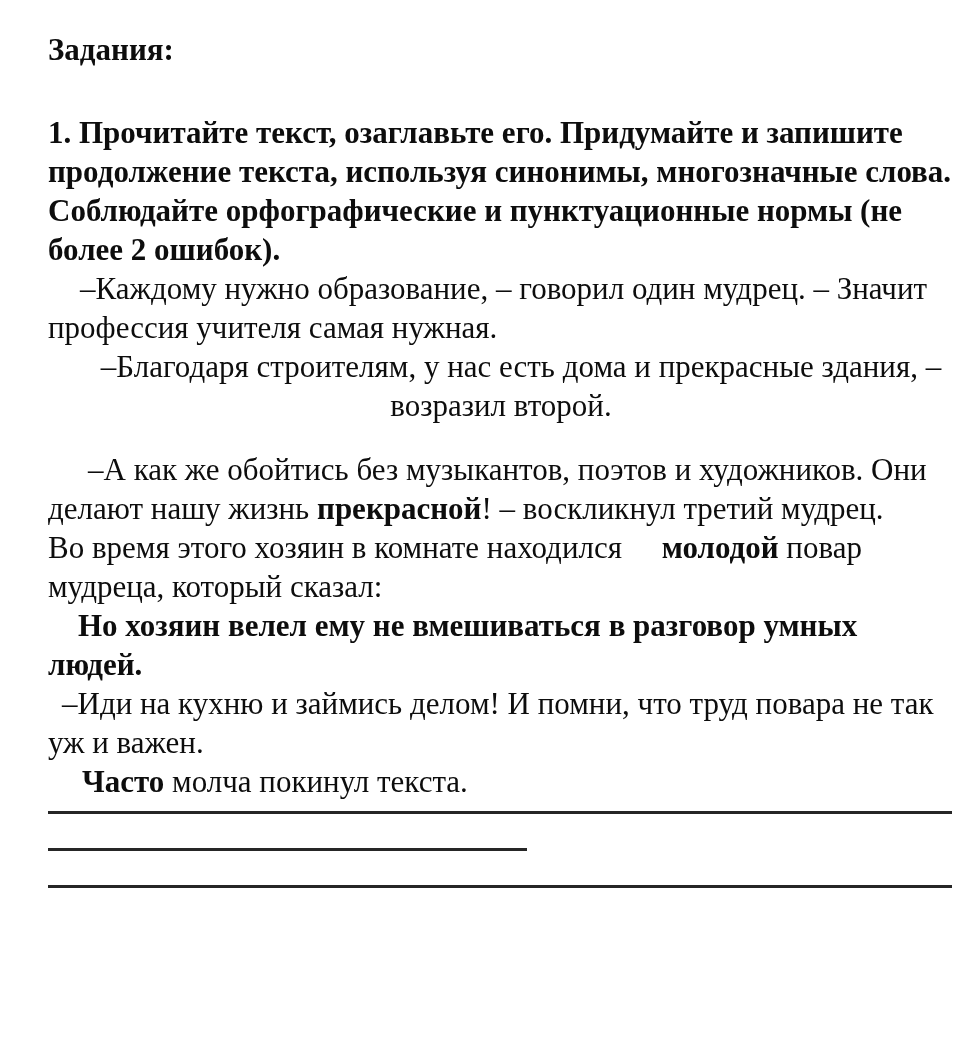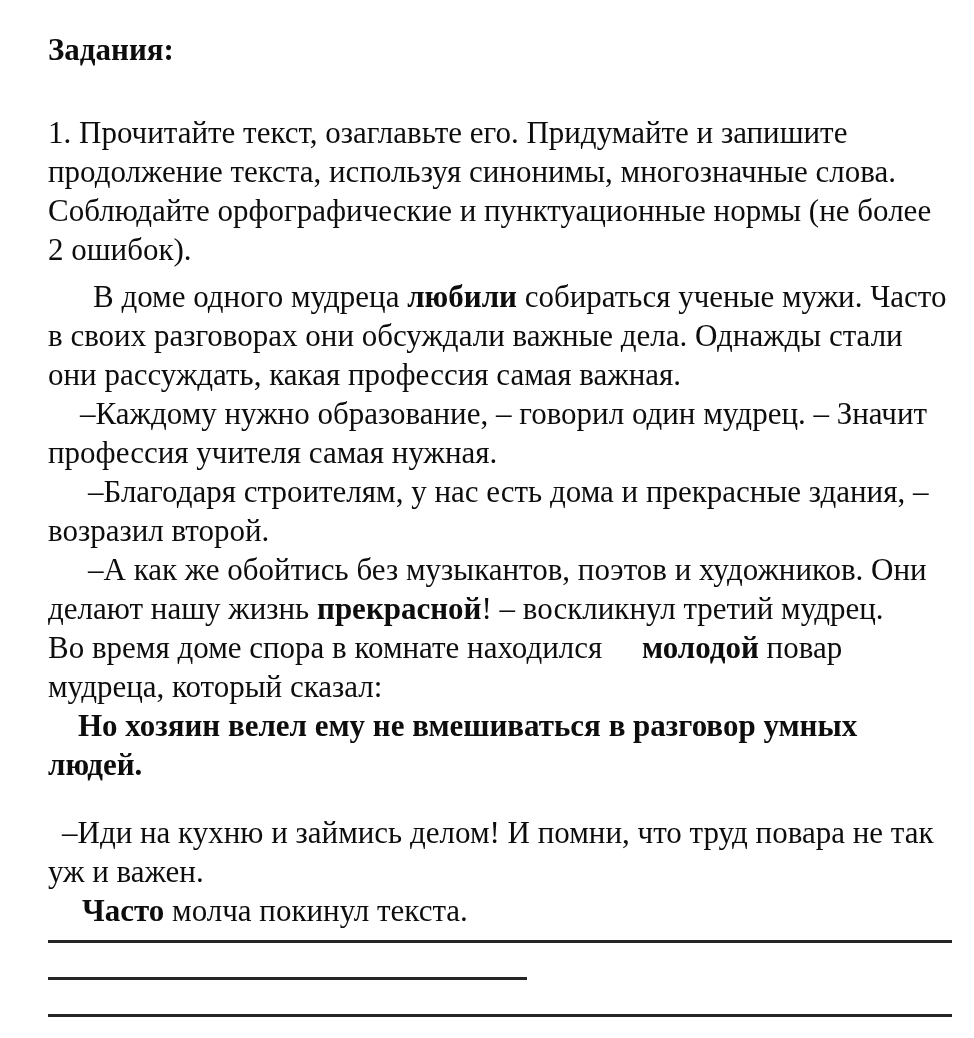--- a/index.html
+++ b/index.html
@@ -22,22 +22,22 @@
     line-height: 39px;
     color: #0d0d0d;
     background: #ffffff;
   }
   .heading {
     margin: 0;
     font-weight: 700;
     font-size: 31px;
   }
   .task-instruction {
-    margin: 44px 0 8px 0;
-    font-weight: 400;
+    margin: 44px 0 0 0;
+    font-weight: 700;
   }
   .story {
     margin: 0;
   }
   .story p {
     margin: 0;
   }
   .answer-blanks {
     margin-top: 10px;
     padding-right: 2px;
@@ -54,27 +54,26 @@
 </head>
 <body>
 
 <div class="page">
 
   <p class="heading">Задания:</p>
 
   <p class="task-instruction">1. Прочитайте текст, озаглавьте его. Придумайте и запишите продолжение текста, используя синонимы, многозначные слова. Соблюдайте орфографические и пунктуационные нормы (не более 2 ошибок).</p>
 
   <div class="story">
-      <p style="text-indent: 45px;"><span>В доме одного мудреца </span><span style="font-weight: 700;">любили</span><span> собираться ученые мужи. Часто в своих разговорах они обсуждали важные дела. Однажды стали они рассуждать, какая профессия самая важная.</span></p>
       <p style="text-indent: 32px;"><span>–Каждому нужно образование, – говорил один мудрец. – Значит профессия учителя самая нужная.</span></p>
-      <p style="text-indent: 40px;"><span>–Благодаря строителям, у нас есть дома и прекрасные здания, – возразил второй.</span></p>
-      <p style="text-indent: 40px;"><span>–А как же обойтись без музыкантов, поэтов и художников. Они делают нашу жизнь </span><span style="font-weight: 700;">прекрасной</span><span>! – воскликнул третий мудрец.</span></p>
-      <p style="text-indent: 0px;"><span>Во время доме спора в комнате находился </span><span style="font-weight: 700; margin-left: 32px;">молодой</span><span> повар мудреца, который сказал:</span></p>
+      <p style="text-indent: 40px; text-align: center;"><span>–Благодаря строителям, у нас есть дома и прекрасные здания, – возразил второй.</span></p>
+      <p style="text-indent: 40px; margin-top: 25px;"><span>–А как же обойтись без музыкантов, поэтов и художников. Они делают нашу жизнь </span><span style="font-weight: 700;">прекрасной</span><span>! – воскликнул третий мудрец.</span></p>
+      <p style="text-indent: 0px;"><span>Во время этого хозяин в комнате находился </span><span style="font-weight: 700; margin-left: 32px;">молодой</span><span> повар мудреца, который сказал:</span></p>
       <p style="text-indent: 30px; font-weight: bold;"><span>Но хозяин велел ему не вмешиваться в разговор умных людей.</span></p>
-      <p style="text-indent: 14px; margin-top: 29px;"><span>–Иди на кухню и займись делом! И помни, что труд повара не так уж и важен.</span></p>
+      <p style="text-indent: 14px;"><span>–Иди на кухню и займись делом! И помни, что труд повара не так уж и важен.</span></p>
       <p style="text-indent: 34px;"><span style="font-weight: 700;">Часто</span><span> молча покинул текста.</span></p>
     </div>
 
   <div class="answer-blanks">
       <div class="blank-line" style="width: 100%; border-top-color: rgb(38, 38, 38);"></div>
       <div class="blank-line" style="width: 53%; border-top-color: rgb(38, 38, 38);"></div>
       <div class="blank-line" style="width: 100%; border-top-color: rgb(38, 38, 38);"></div>
     </div>
 
 </div>

